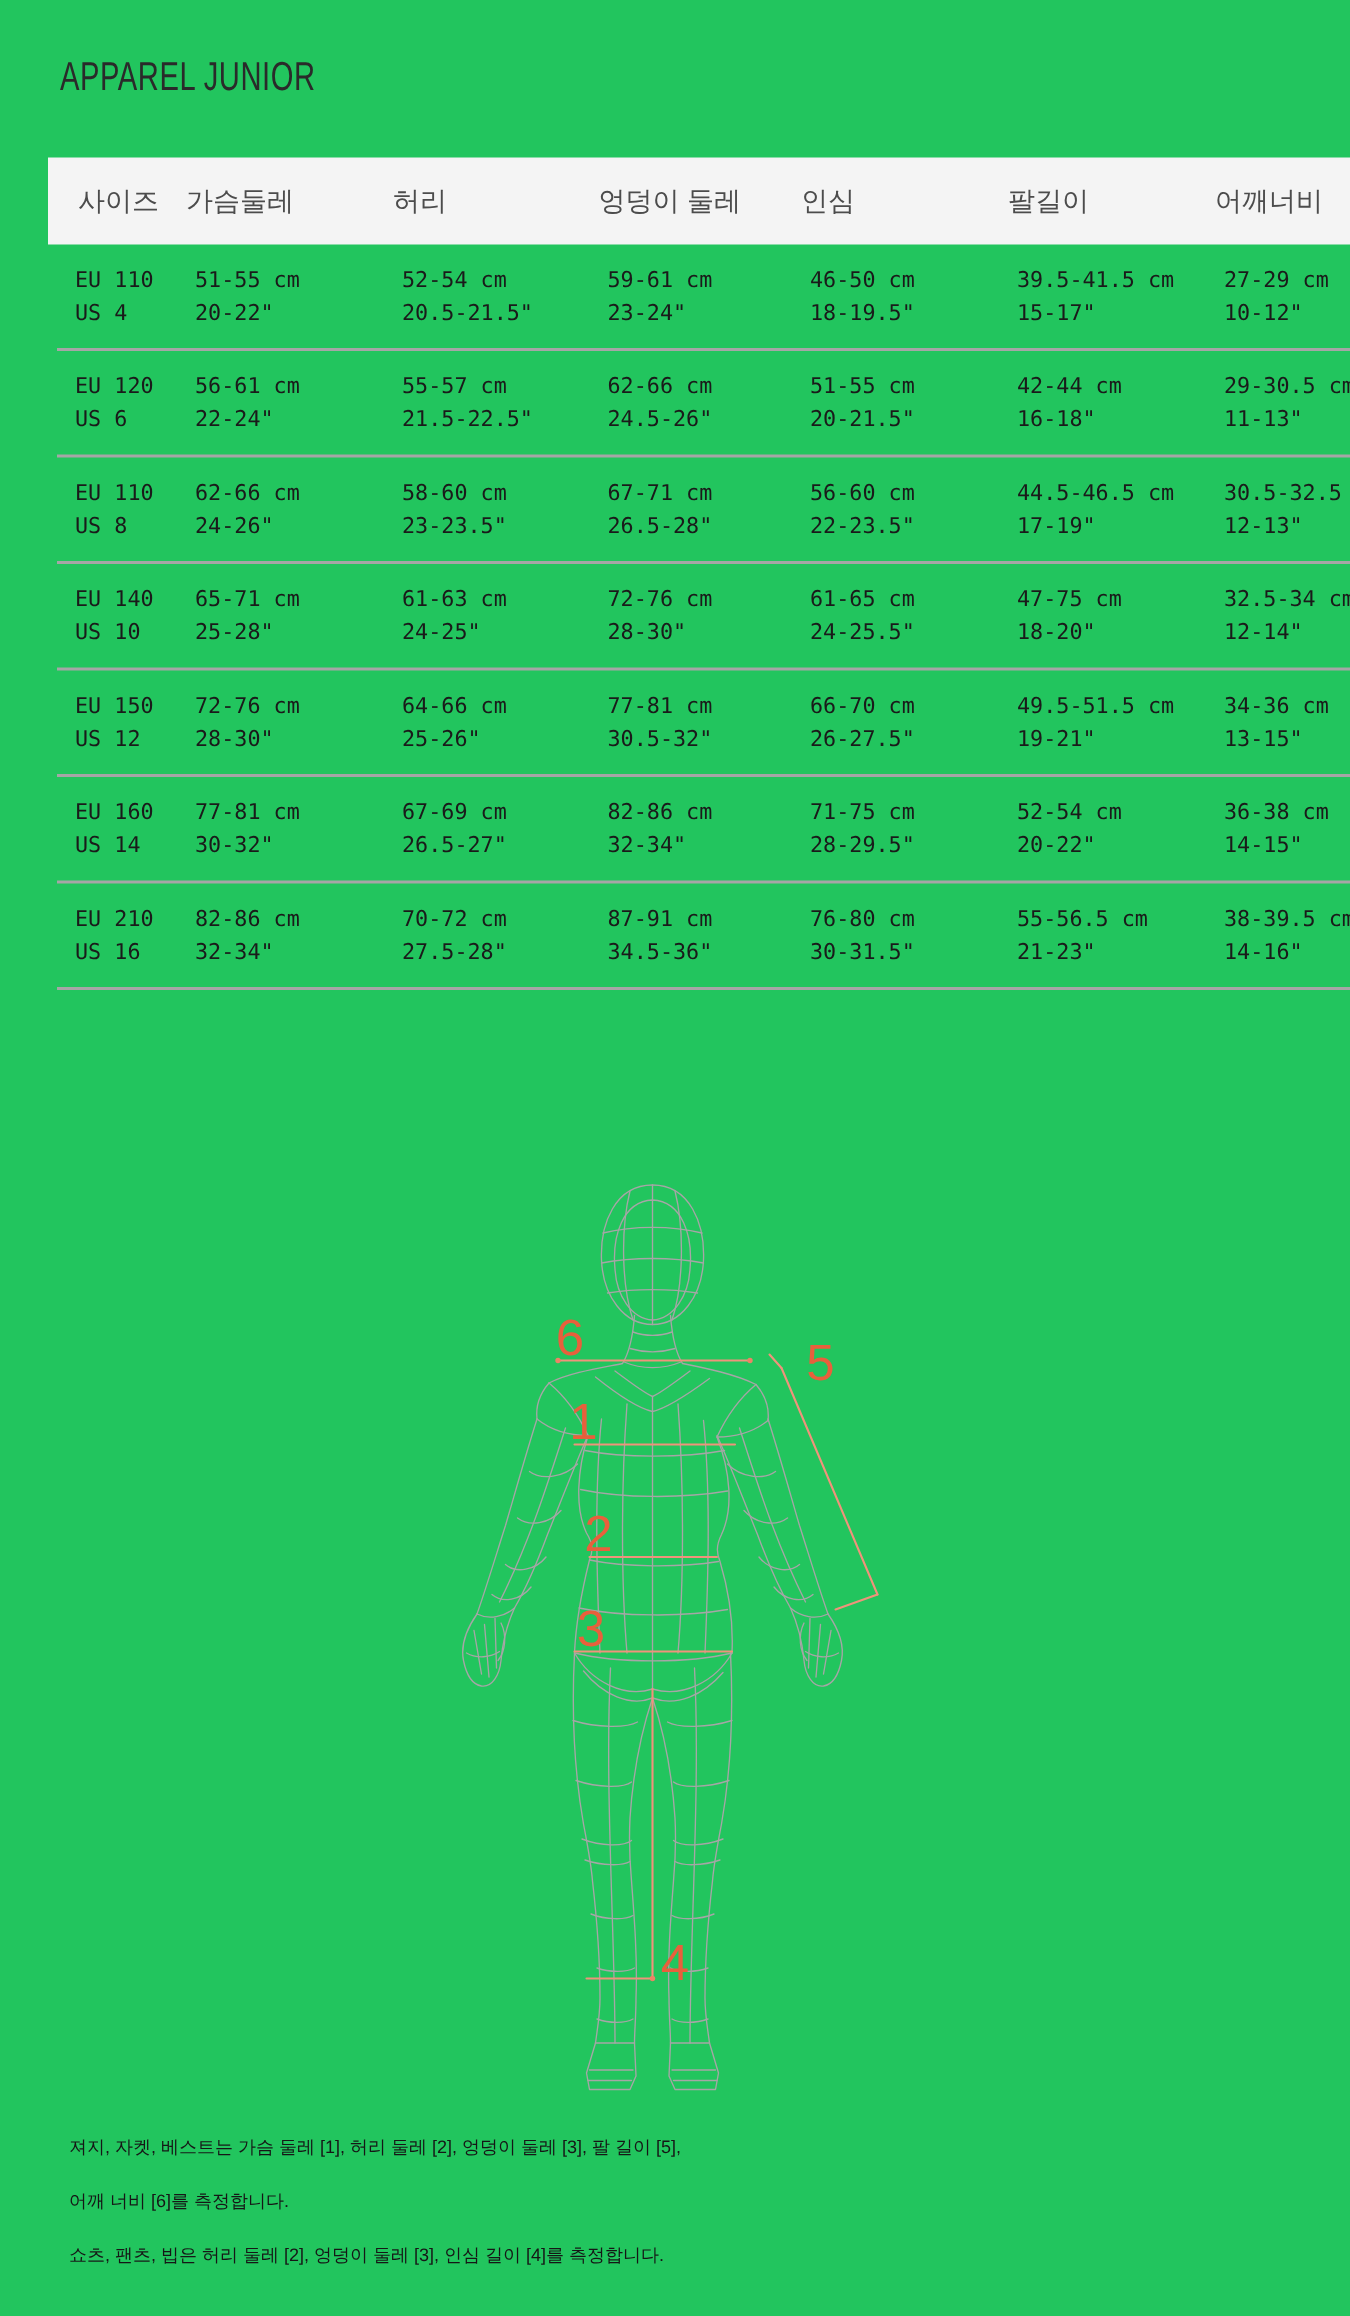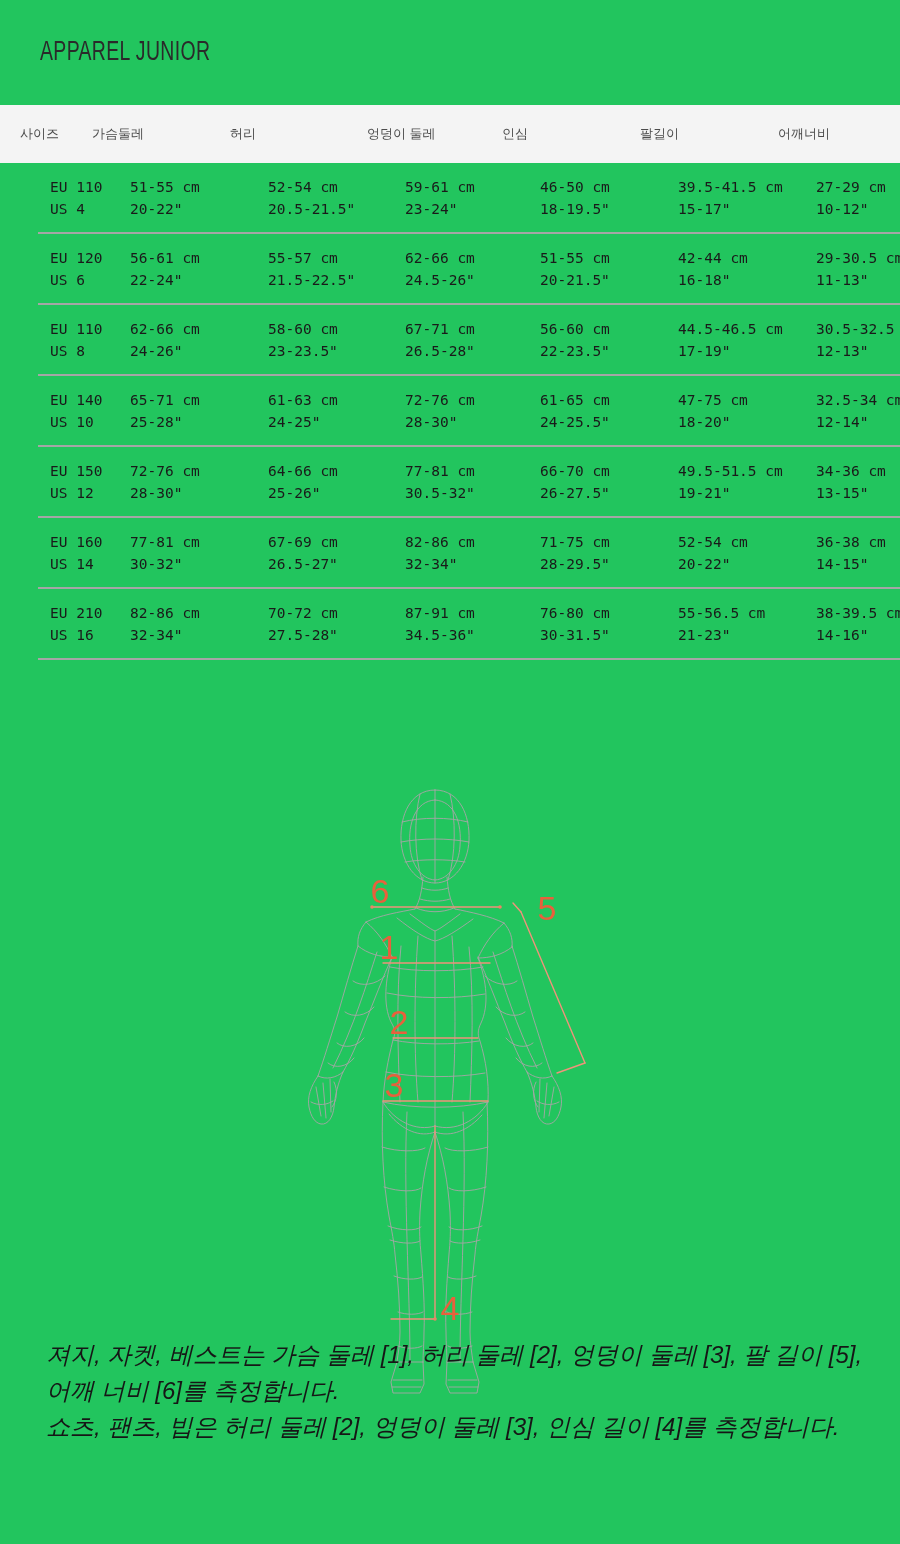--- a/index.html
+++ b/index.html
@@ -6,33 +6,33 @@
   .page{position:relative;width:900px;height:1544px;background:#22c55e;overflow:hidden;
         font-family:"Liberation Sans",sans-serif;}
   .title{position:absolute;left:40px;top:36px;margin:0;font-size:27px;font-weight:400;
          color:#2a2a2a;transform:scaleX(.72);transform-origin:left top;white-space:nowrap;
          letter-spacing:.5px;}
   
   .table{position:absolute;left:0;top:105px;width:900px;}
   .thead{height:58px;background:#f4f4f4;display:grid;
          grid-template-columns:72px 138px 137px 135px 138px 138px 1fr;
          align-items:center;padding-left:20px;box-sizing:border-box;
-         color:#4c4c4c;font-size:13px;}
+         color:#4c4c4c;font-size:18px;margin-left:32px;}
   .trow{height:71px;border-bottom:2px solid #a6a6a6;display:grid;
         grid-template-columns:80px 138px 137px 135px 138px 138px 1fr;
         align-items:center;padding-left:12px;box-sizing:border-box;margin-left:38px;}
   .cell{font-family:"DejaVu Sans Mono","Liberation Mono",monospace;
         font-size:14.5px;line-height:22px;color:#1a1a1a;white-space:pre;}
   
   .figure{position:absolute;left:260px;top:760px;width:380px;height:640px;}
   .figure svg{display:block;width:380px;height:640px;}
   .mlabel{font-family:"Liberation Sans",sans-serif;font-size:34px;fill:#e8603c;}
   
-  .notes{position:absolute;left:46px;top:1337px;font-size:24px;line-height:36px;
-         color:#161616;font-style:italic;}
+  .notes{position:absolute;left:46px;top:1413px;font-size:12px;line-height:36px;
+         color:#161616;}
 </style>
 </head>
 <body>
 
 <div class="page">
 
   <h1 class="title">APPAREL JUNIOR</h1>
 
   <div class="table">
     <div class="thead">

